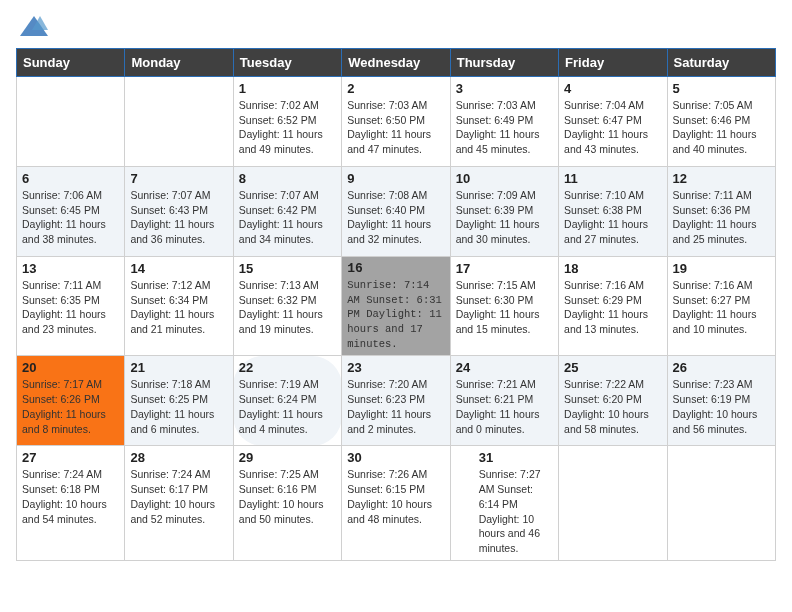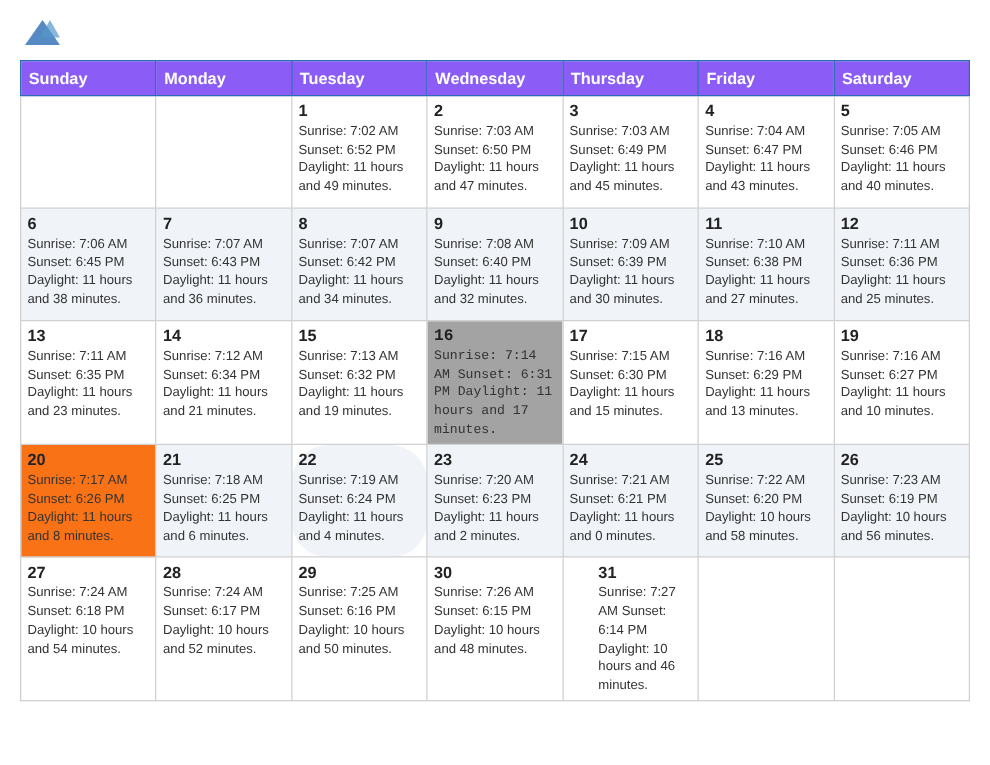--- a/index.html
+++ b/index.html
@@ -88,21 +88,21 @@
     .empty-cell {
       background: #f9f9f9;
     }
     tr:nth-child(even) td {
       background: #f5f5f5;
     }
     tr:nth-child(odd) td {
       background: #ffffff;
     }
     .calendar-table thead tr th {
-      background: #8b5cf6;
+      background: #404040;
     }
   </style>
 </head>
 <body>
 
 <div class="header">
   <div class="logo">
     <div class="logo-row">
       <span class="logo-general"></span>
       <svg class="logo-icon" viewBox="0 0 28 20" xmlns="http://www.w3.org/2000/svg">

